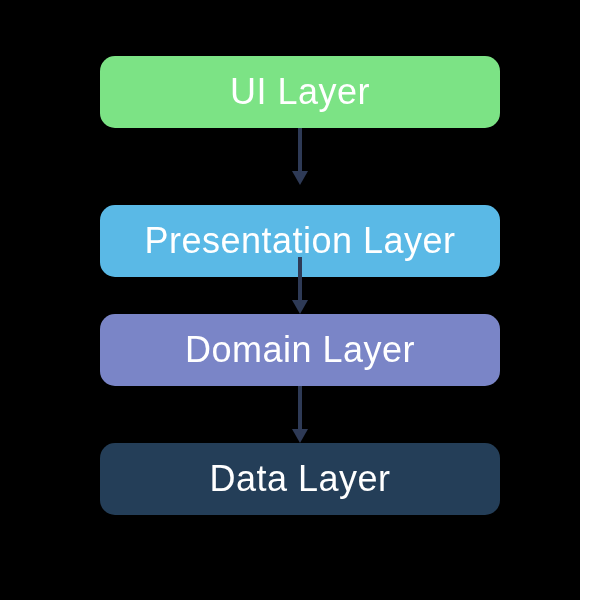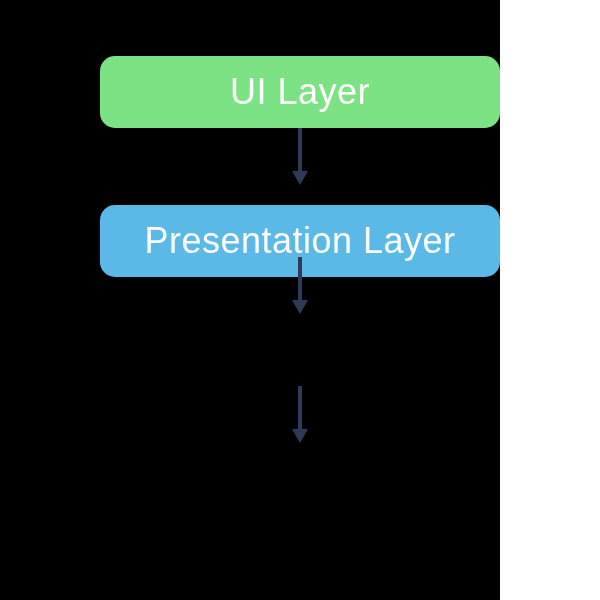--- a/index.html
+++ b/index.html
@@ -1,21 +1,21 @@
 <!DOCTYPE html>
 <html><head>
 <meta charset="utf-8">
 <style>
   html, body {
     margin: 0;
     padding: 0;
   }
   #canvas {
     position: relative;
-    width: 500px;
+    width: 580px;
     height: 600px;
     overflow: hidden;
     font-family: "Liberation Sans", sans-serif;
   }
   .node {
     position: absolute;
     left: 100px;
     width: 400px;
     height: 72px;
     border-radius: 15px;
@@ -74,20 +74,26 @@
 
   <div class="node" id="node-1" style="background-color: rgb(90, 185, 230);">
     <span class="node-label" style="color: rgb(255, 255, 255);">Presentation Layer</span>
   </div>
 
   <div class="arrow" id="arrow-1">
     <div class="arrow-line" style="background-color: rgb(46, 58, 86);"></div>
     <div class="arrow-head" style="border-top-color: rgb(46, 58, 86);"></div>
   </div>
 
+  <div class="node" id="node-2" style="background-color: rgb(122, 133, 199);">
+    <span class="node-label" style="color: rgb(255, 255, 255);">Domain Layer</span>
+  </div>
 
   <div class="arrow" id="arrow-2">
     <div class="arrow-line" style="background-color: rgb(46, 58, 86);"></div>
     <div class="arrow-head" style="border-top-color: rgb(46, 58, 86);"></div>
   </div>
 
+  <div class="node" id="node-3" style="background-color: rgb(36, 62, 88);">
+    <span class="node-label" style="color: rgb(255, 255, 255);">Data Layer</span>
+  </div>
 
 </div>
 
 </body></html>

